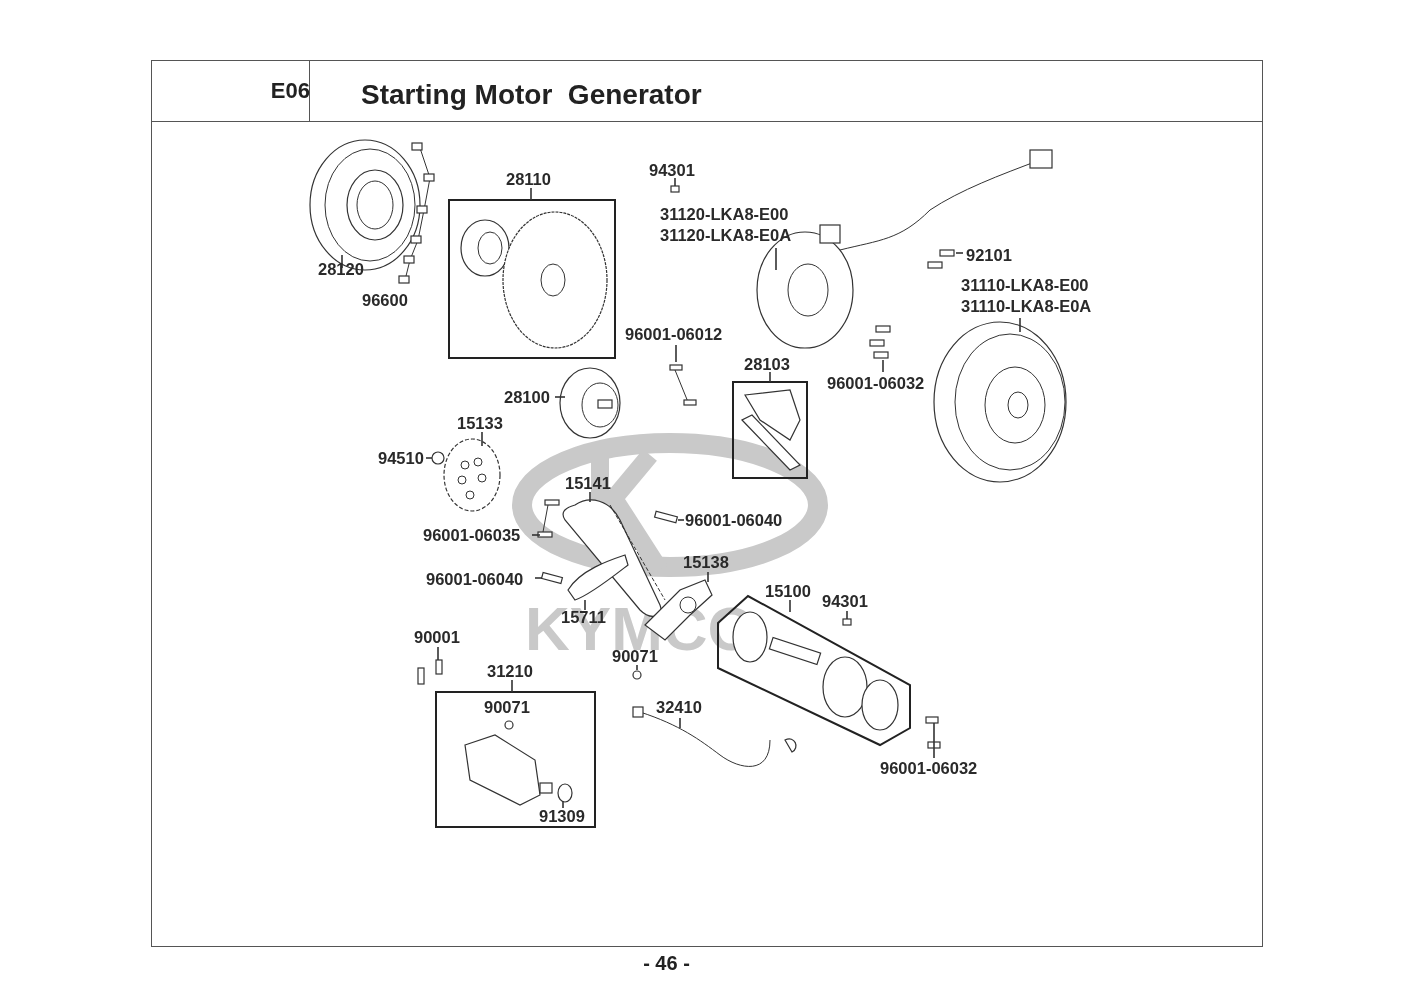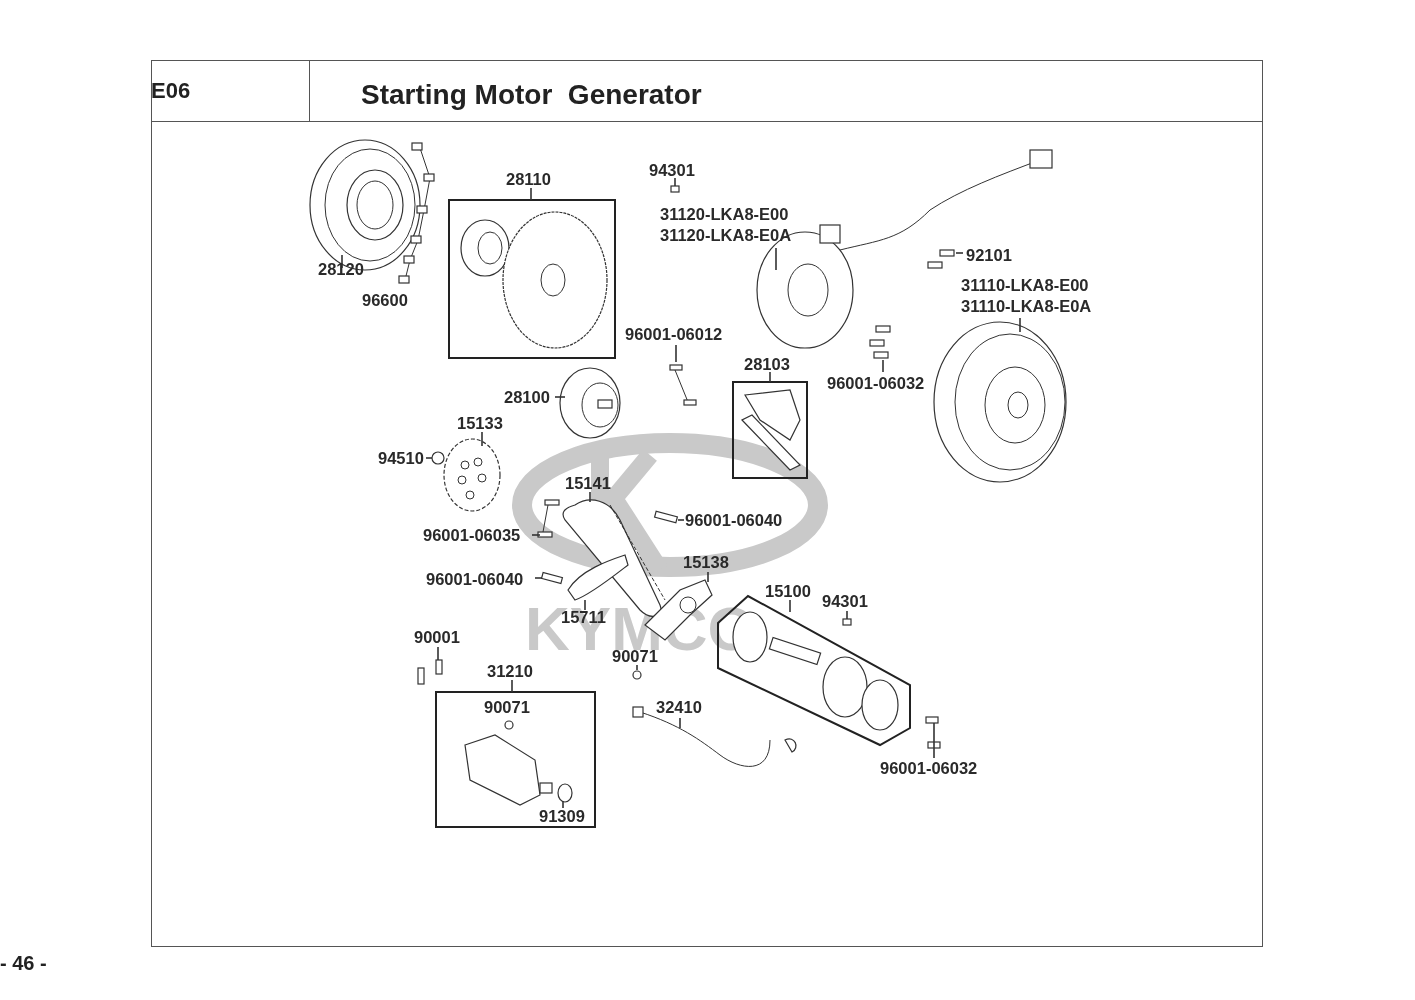--- a/index.html
+++ b/index.html
@@ -1,22 +1,22 @@
 <!DOCTYPE html>
 <html><head>
 <meta charset="utf-8">
 <style>
   html, body { margin:0; padding:0; background:#ffffff; }
   body { width:1415px; height:1000px; position:relative; overflow:hidden; font-family:"Liberation Sans", sans-serif; color:#222; }
   .frame { position:absolute; left:151px; top:60px; width:1112px; height:887px; border:1px solid #555; box-sizing:border-box; }
   .hdr-code-box { position:absolute; left:151px; top:60px; width:159px; height:62px; border:1px solid #555; border-bottom:none; box-sizing:border-box; }
   .hdr-line { position:absolute; left:151px; top:121px; width:1112px; height:1px; background:#555; }
-  .code { position:absolute; left:151px; top:78px; width:159px; text-align:left; font-weight:bold; font-size:22px; }
+  .code { position:absolute; left:151px; top:78px; width:159px; text-align:right; font-weight:bold; font-size:22px; }
   .title { position:absolute; left:361px; top:79px; font-weight:bold; font-size:28px; white-space:pre; }
-  .pagenum { position:absolute; left:0; width:1249px; top:952px; text-align:left; font-weight:bold; font-size:20px; }
+  .pagenum { position:absolute; left:0; width:1249px; top:952px; text-align:center; font-weight:bold; font-size:20px;padding-left:42px; }
   svg.diagram { position:absolute; left:0; top:0; width:1415px; height:1000px; }
   .lbl { font-family:"Liberation Sans", sans-serif; font-weight:bold; font-size:16.5px; fill:#2a2a2a; }
   .wm { fill:none; stroke:#c9c9c9; }
   .part { fill:#fff; stroke:#333; stroke-width:1.2; }
   .thin { fill:none; stroke:#333; stroke-width:1; }
   .leader { stroke:#333; stroke-width:1.6; fill:none; }
   .grpbox { fill:none; stroke:#222; stroke-width:2; }
 </style>
 </head>
 <body>

